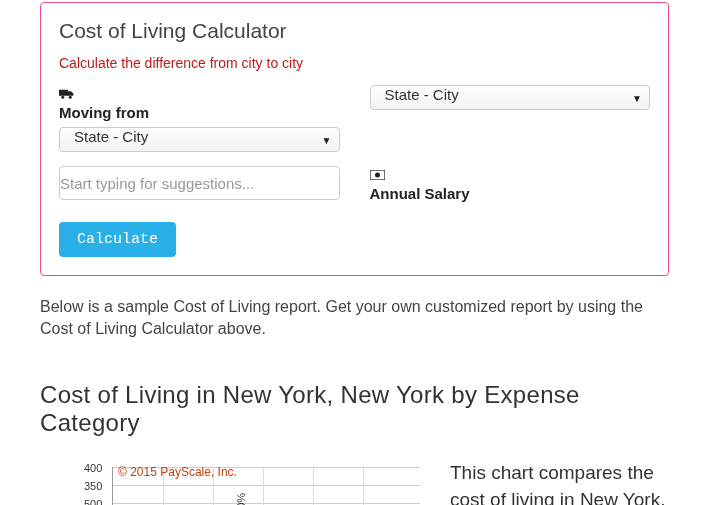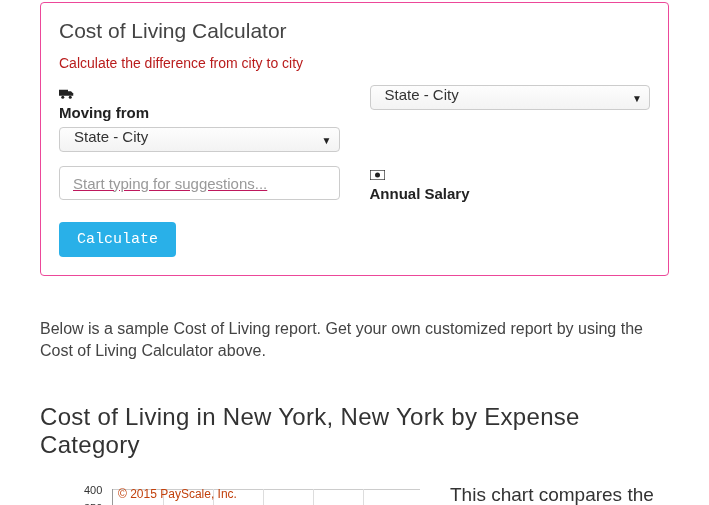--- a/index.html
+++ b/index.html
@@ -66,40 +66,39 @@
   transform: translateY(-50%);
   font-size: 10px;
   color: #222;
   pointer-events: none;
 }
 .text-input {
   width: 100%;
   height: 34px;
   border: 1px solid #ccc;
   border-radius: 4px;
-  padding: 0 13px;
+  padding: 0 0;
   font-size: 15px;
   color: #be185d;
-  text-decoration: underline;
 }
 .text-input::placeholder { color: #999; }
 .btn-primary {
   background: #29b0e8;
   color: #fff;
   border: none;
   border-radius: 4px;
   padding: 9px 18px;
   font-size: 15px;
   cursor: pointer;
   font-family: Liberation Mono, monospace;
 }
 .sample-text {
   font-size: 16px;
   color: #444;
-  margin-top: 42px;
+  margin-top: 20px;
   line-height: 1.4;
 }
 .section-heading {
   font-size: 24px;
   color: #333;
   font-weight: 400;
   margin-top: 40px;
   letter-spacing: 0.3px;
 }
 .chart-row {

